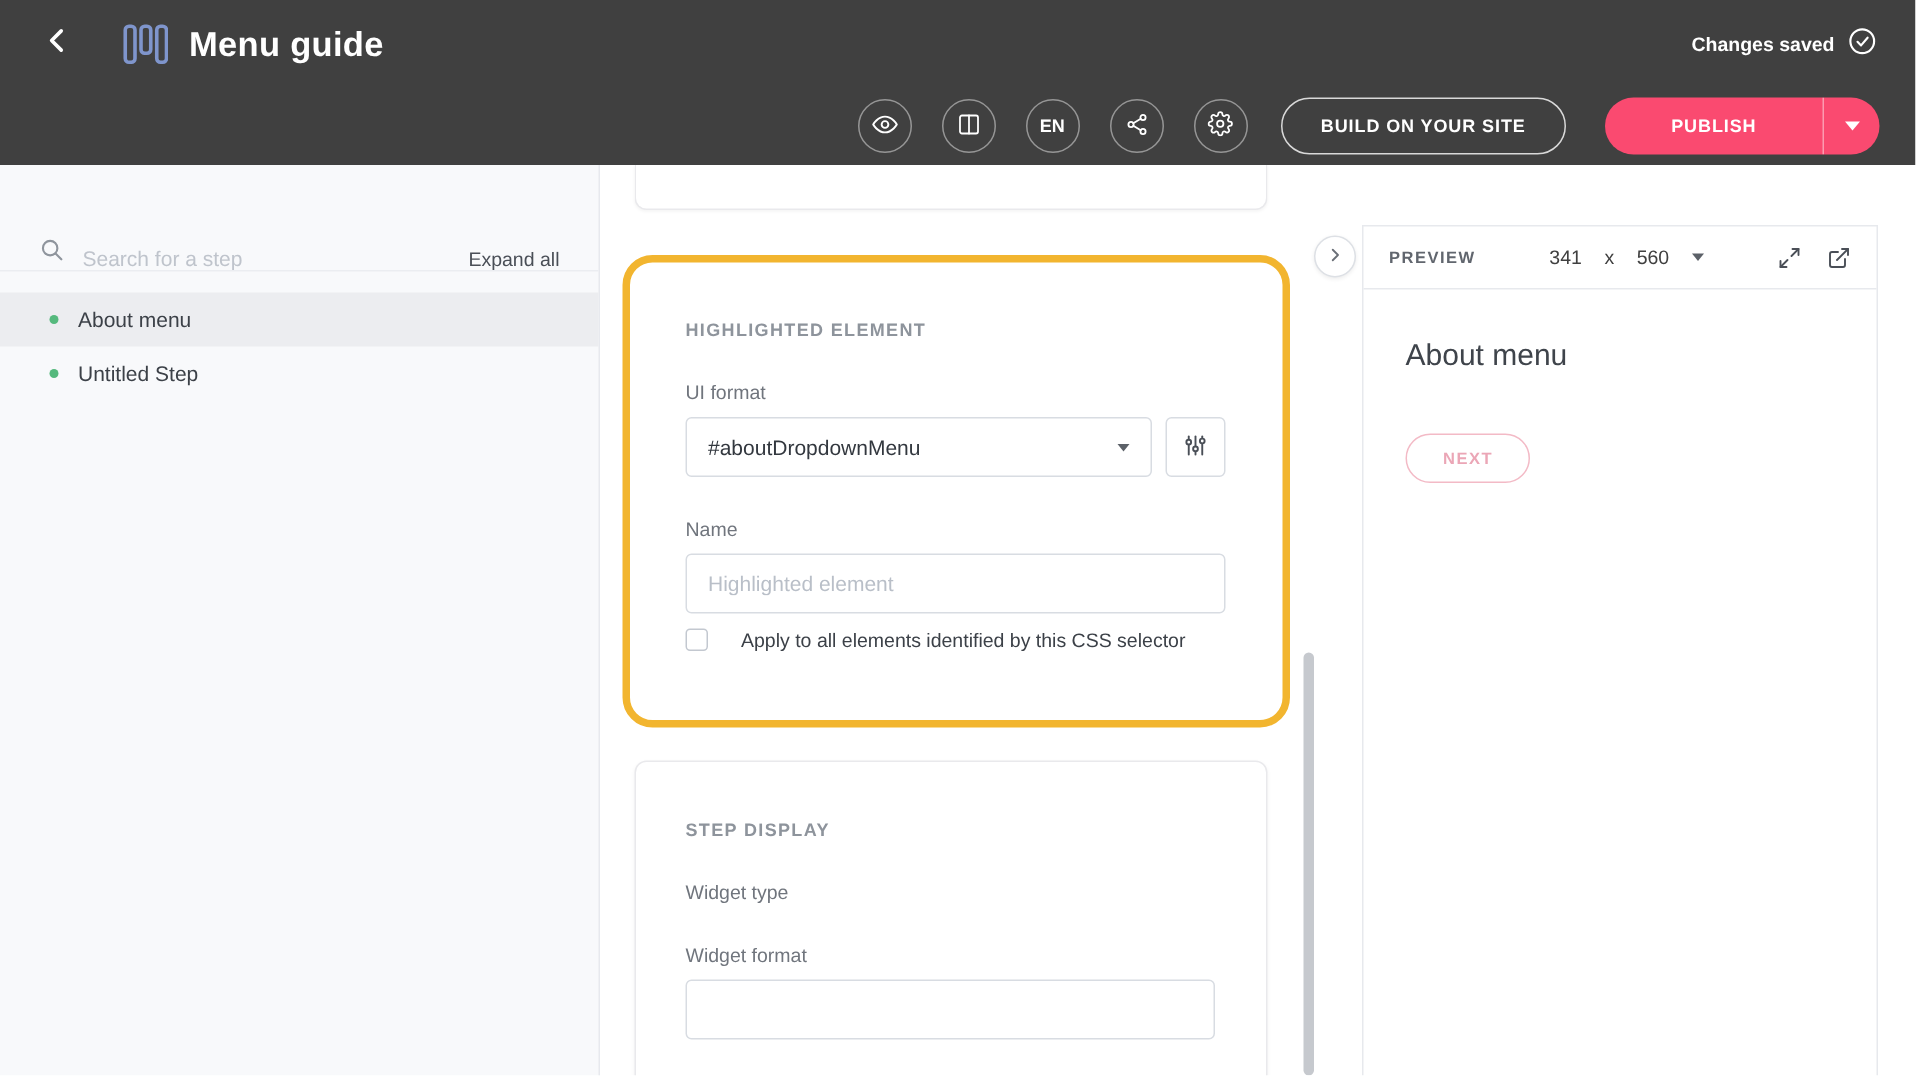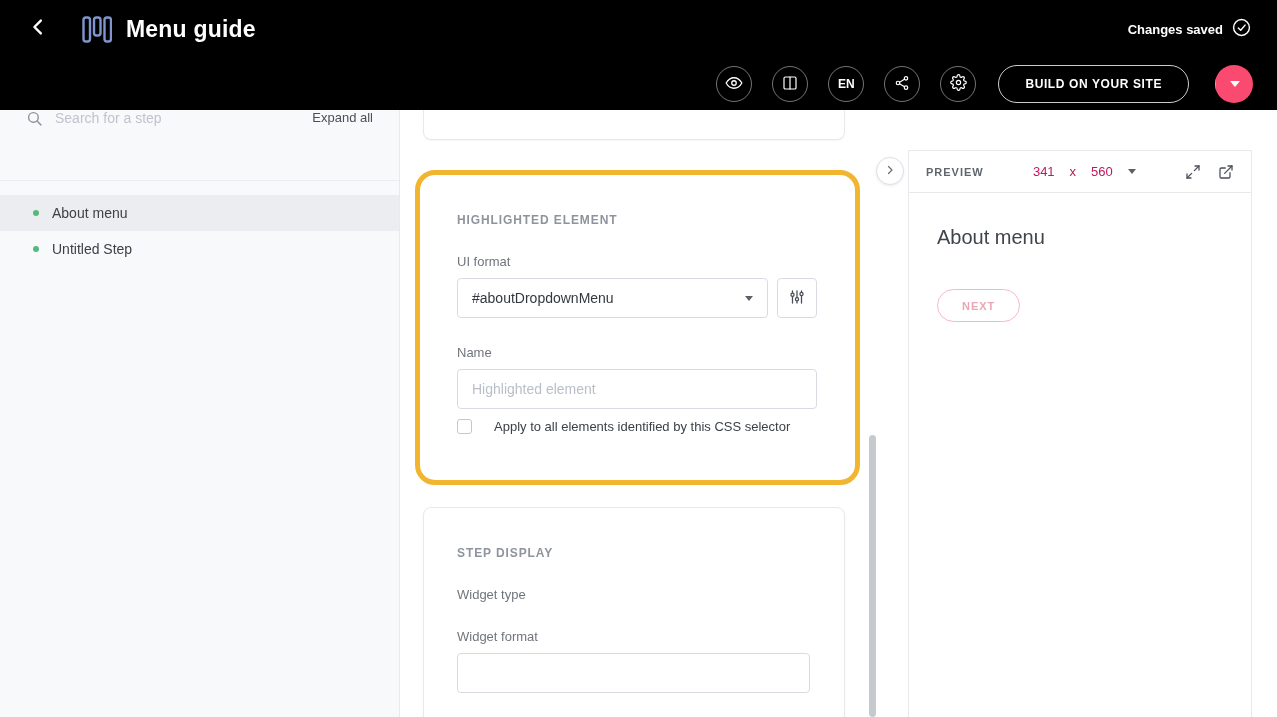--- a/index.html
+++ b/index.html
@@ -2,21 +2,21 @@
 <html><head>
 <meta charset="utf-8">
 <style>
   * { box-sizing: border-box; margin: 0; padding: 0; }
   html,body { width:1277px; height:717px; }
   body {
     position: relative; overflow: hidden; background:#fff;
     font-family:"Liberation Sans", sans-serif; color:#3c4148;
   }
   
-  .header { position:absolute; top:0; left:0; width:1277px; height:110px; background:#000000; }
+  .header { position:absolute; top:0; left:0; width:1277px; height:110px; background:#404040; }
   .header-top { display:flex; align-items:center; height:58px; padding:0 26px 0 26px; }
   .back-btn { width:26px; height:26px; display:flex; align-items:center; justify-content:center; cursor:pointer; }
   .logo { margin-left:30px; display:flex; align-items:center; }
   .app-title { color:#fff; font-size:23px; font-weight:700; margin-left:14px; letter-spacing:0.2px; }
   .changes-saved { margin-left:auto; display:flex; align-items:center; gap:9px; color:#fff; font-size:13px; font-weight:700; }
   .header-bottom { display:flex; align-items:center; height:52px; padding:0 24px 0 68px; }
   .tabs { display:flex; gap:56px; height:100%; }
   .tab { position:relative; display:flex; align-items:center; height:100%; font-size:12px; font-weight:700;
          letter-spacing:0.6px; color:#98add9; cursor:pointer; }
   .tab.active { color:#fff; }
@@ -32,21 +32,21 @@
   .publish-group { margin-left:6px; display:flex; height:38px; border-radius:19px; overflow:hidden; background:#fa4a70; }
   .publish-main { padding:0 44px; display:flex; align-items:center; color:#fff; font-size:12px; font-weight:700;
          letter-spacing:0.6px; cursor:pointer; border:none; background:transparent; }
   .publish-caret { width:38px; display:flex; align-items:center; justify-content:center;
          border-left:1px solid rgba(255,255,255,0.45); cursor:pointer; }
   .caret-down-white { width:0; height:0; border-left:5px solid transparent; border-right:5px solid transparent;
          border-top:6px solid #fff; }
   
   .sidebar { position:absolute; top:110px; left:0; width:400px; bottom:0; background:#f8f9fb;
          border-right:1px solid #e7e9ee; }
-  .search-row { height:71px; display:flex; align-items:flex-start; padding:0 26px; border-bottom:1px solid #ebedf1; }
+  .search-row { height:71px; display:flex; align-items:flex-end; padding:0 26px; border-bottom:1px solid #ebedf1; }
   .search-input { flex:1; border:none; outline:none; background:transparent; margin-left:12px;
          font-size:14px; color:#3c4148; font-family:"Liberation Sans", sans-serif; }
   .search-input::placeholder { color:#bfc4cc; }
   .expand-all { font-size:13px; color:#4a4f57; cursor:pointer; white-space:nowrap; }
   .step-list { padding-top:14px; }
   .step-item { height:36px; display:flex; align-items:center; padding:0 26px 0 33px; gap:13px;
          font-size:14px; color:#3c4148; cursor:pointer; }
   .step-item.selected { background:#ecedf0; }
   .step-dot { width:6px; height:6px; border-radius:50%; background:#55b97d; flex:none; }
   
@@ -79,21 +79,21 @@
          background:#c6c9ce; cursor:pointer; }
   
   .collapse-btn { position:absolute; left:876px; top:157px; width:28px; height:28px; border-radius:50%;
          background:#fff; border:1px solid #dde0e5; box-shadow:0 1px 3px rgba(0,0,0,0.08);
          display:flex; align-items:center; justify-content:center; color:#6a6f77; font-size:14px; cursor:pointer; z-index:5; }
   
   .preview-panel { position:absolute; left:908px; top:150px; width:344px; bottom:0; background:#fff;
          border:1px solid #e7e9ed; border-bottom:none; }
   .preview-header { height:42px; display:flex; align-items:center; padding:0 17px; border-bottom:1px solid #e7e9ed; }
   .preview-title { font-size:11px; font-weight:700; letter-spacing:1px; color:#61666e; }
-  .size-group { display:flex; align-items:center; gap:15px; margin:0 auto; font-size:13px; color:#be185d; cursor:pointer; }
+  .size-group { display:flex; align-items:center; gap:15px; margin:0 auto; font-size:13px; color:#404040; cursor:pointer; }
   .preview-icons { display:flex; align-items:center; gap:17px; color:#4a4f57; }
   .preview-icons .picon { cursor:pointer; display:flex; }
   .preview-content { padding:33px 28px; }
   .preview-step-title { font-size:20px; color:#3f444b; }
   .next-btn { margin-top:40px; height:33px; padding:0 24px; border:1px solid #f3bac6; border-radius:17px;
          background:#fff; color:#eba6b6; font-size:11px; font-weight:700; letter-spacing:1px; cursor:pointer; }
 </style>
 </head>
 <body>
 
@@ -157,20 +157,21 @@
       <button class="circle-btn">
         <span>
           <svg width="17" height="17" viewBox="0 0 24 24" fill="none" stroke="#fff" stroke-width="1.7" stroke-linecap="round" stroke-linejoin="round">
               <circle cx="12" cy="12" r="3"></circle>
               <path d="M19.4 15a1.65 1.65 0 0 0 .33 1.82l.06.06a2 2 0 0 1 0 2.83 2 2 0 0 1-2.83 0l-.06-.06a1.65 1.65 0 0 0-1.82-.33 1.65 1.65 0 0 0-1 1.51V21a2 2 0 0 1-2 2 2 2 0 0 1-2-2v-.09A1.65 1.65 0 0 0 9 19.4a1.65 1.65 0 0 0-1.82.33l-.06.06a2 2 0 0 1-2.83 0 2 2 0 0 1 0-2.83l.06-.06a1.65 1.65 0 0 0 .33-1.82 1.65 1.65 0 0 0-1.51-1H3a2 2 0 0 1-2-2 2 2 0 0 1 2-2h.09A1.65 1.65 0 0 0 4.6 9a1.65 1.65 0 0 0-.33-1.82l-.06-.06a2 2 0 0 1 0-2.83 2 2 0 0 1 2.83 0l.06.06a1.65 1.65 0 0 0 1.82.33H9a1.65 1.65 0 0 0 1-1.51V3a2 2 0 0 1 2-2 2 2 0 0 1 2 2v.09a1.65 1.65 0 0 0 1 1.51 1.65 1.65 0 0 0 1.82-.33l.06-.06a2 2 0 0 1 2.83 0 2 2 0 0 1 0 2.83l-.06.06a1.65 1.65 0 0 0-.33 1.82V9a1.65 1.65 0 0 0 1.51 1H21a2 2 0 0 1 2 2 2 2 0 0 1-2 2h-.09a1.65 1.65 0 0 0-1.51 1z"></path>
             </svg>
         </span>
       </button>
       <button class="build-btn">BUILD ON YOUR SITE</button>
       <div class="publish-group">
+        <button class="publish-main">PUBLISH</button>
         <div class="publish-caret">
           <span class="caret-down-white"></span>
         </div>
       </div>
     </div>
   </div>
 </div>
 
 <div class="sidebar">
   <div class="search-row">

